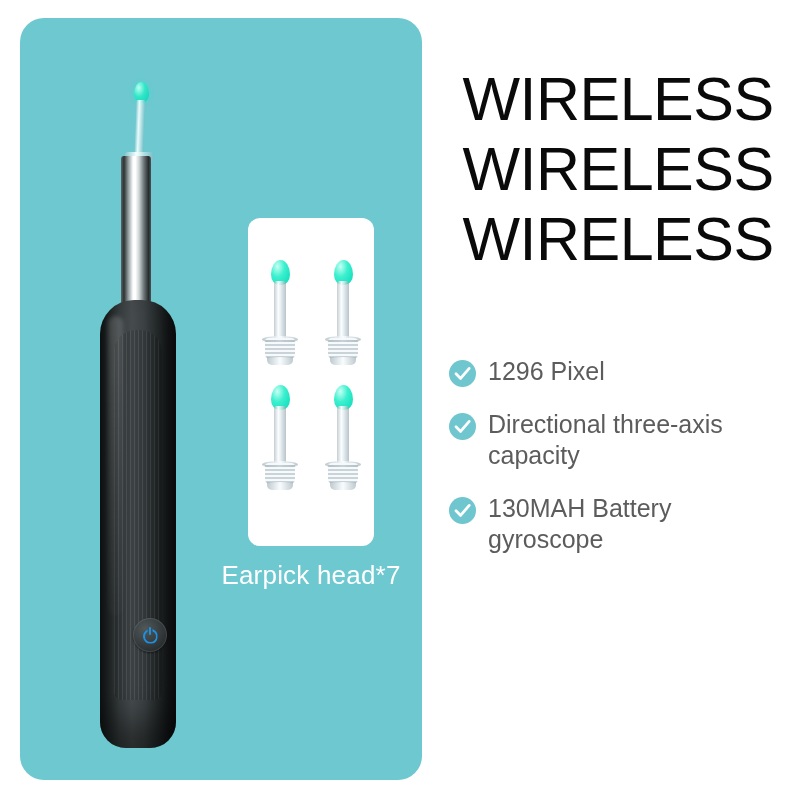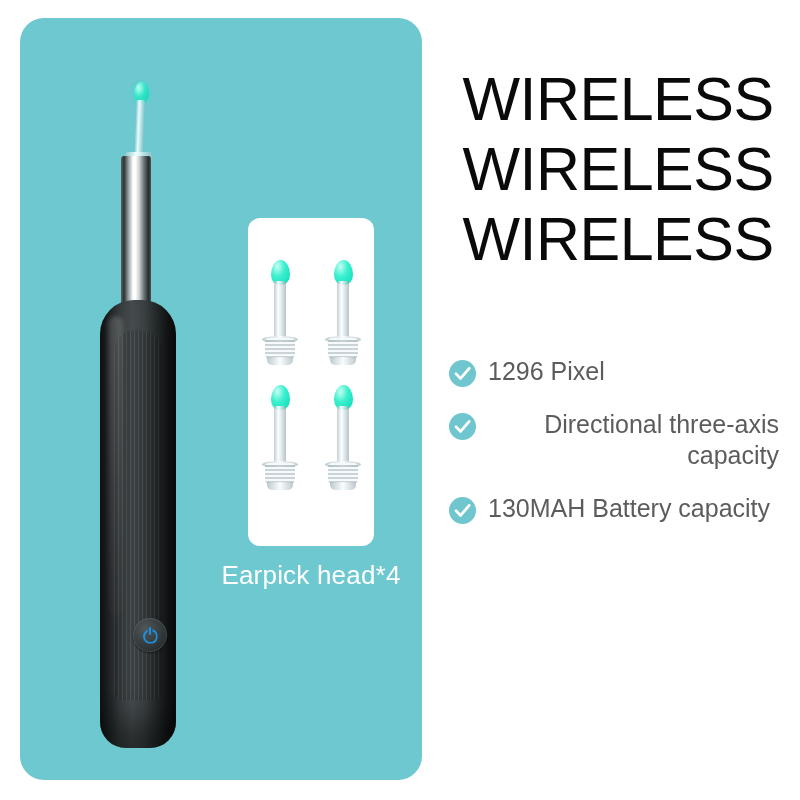--- a/index.html
+++ b/index.html
@@ -303,21 +303,20 @@
   .features {
     position: absolute;
     left: 449px;
     top: 356px;
     width: 330px;
   }
   .feature {
     display: flex;
     align-items: flex-start;
     margin-bottom: 22px;
-    text-align: right;
   }
   .check-icon {
     flex: 0 0 auto;
     width: 27px;
     height: 27px;
     margin-right: 12px;
     margin-top: 4px;
   }
   .feature-text {
     color: #5c5c5c;
@@ -374,21 +373,21 @@
           <div class="head-tip"></div>
           <div class="head-stem"></div>
           <div class="head-flange"></div>
           <div class="head-base"></div>
           <div class="head-foot"></div>
         </div>
       </div>
     </div>
 
     <div class="caption-wrap">
-      <span class="acc-caption" style="position:static;display:inline;width:auto;">Earpick head*4</span>
+      <span class="acc-caption" style="position:static;display:inline;width:auto;">Earpick head*7</span>
     </div>
   </div>
 
   <div class="headline">
     <div>WIRELESS</div>
     <div>WIRELESS</div>
     <div>WIRELESS</div>
   </div>
 
   <div class="features">
@@ -413,18 +412,18 @@
       <span class="feature-text">Directional three-axis capacity</span>
     </div>
 
     <div class="feature">
       <span class="check-icon">
         <svg width="27" height="27" viewBox="0 0 27 27">
           <circle cx="13.5" cy="13.5" r="13.5" fill="#6fc6ce"></circle>
           <path d="M7 13.8 L11.6 18.4 L20.2 8.4" fill="none" stroke="#ffffff" stroke-width="2.8" stroke-linecap="round" stroke-linejoin="round"></path>
         </svg>
       </span>
-      <span class="feature-text">130MAH Battery capacity</span>
+      <span class="feature-text">130MAH Battery gyroscope</span>
     </div>
 
   </div>
 
 </div>
 
 </body></html>

